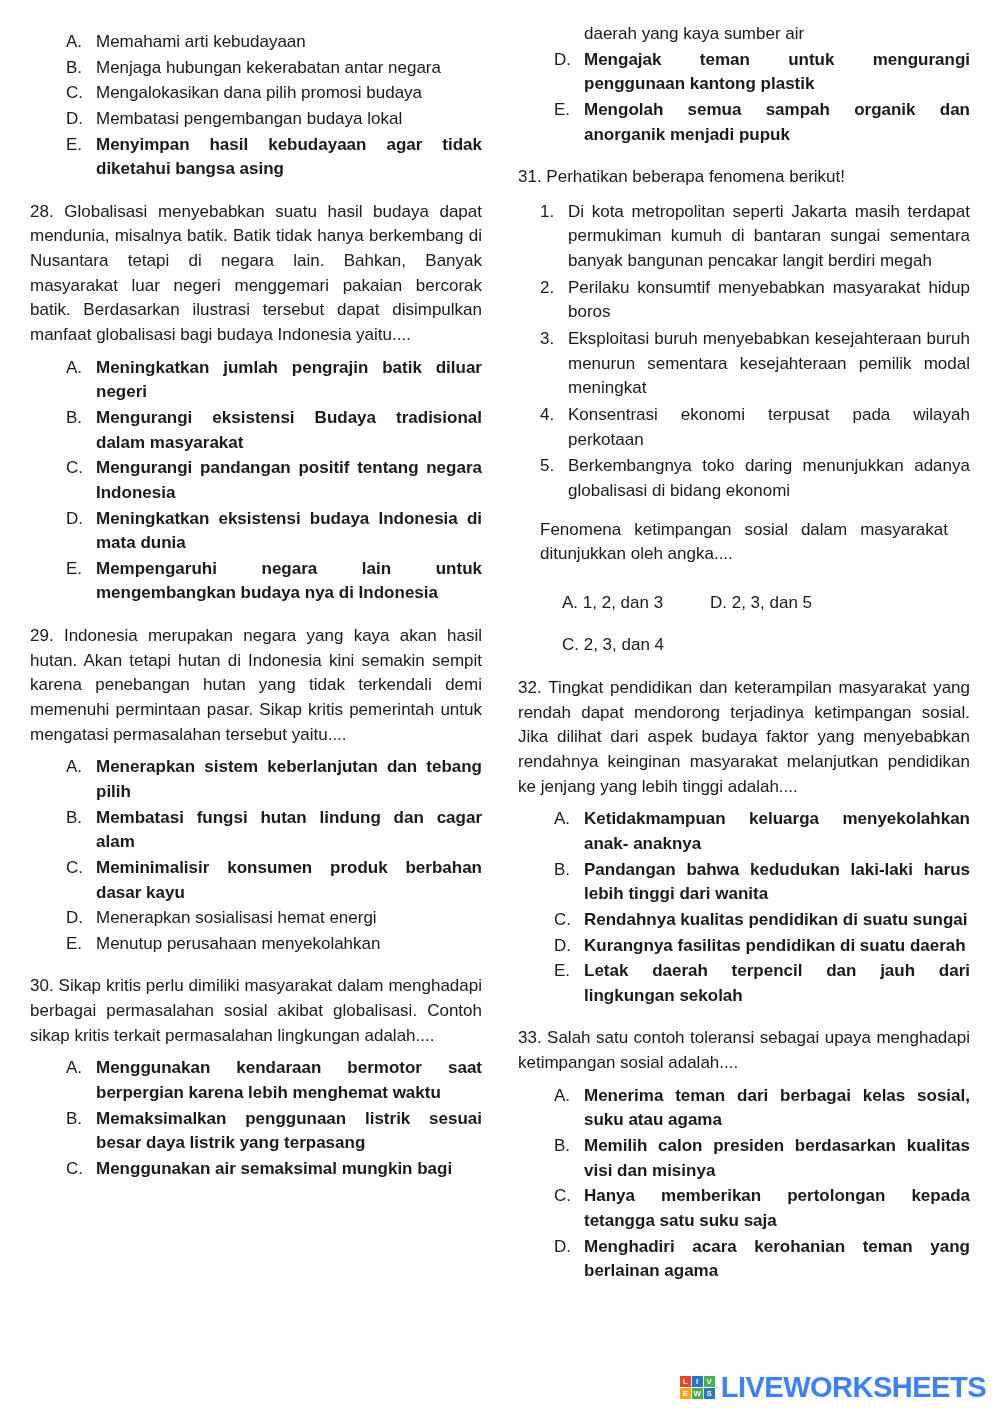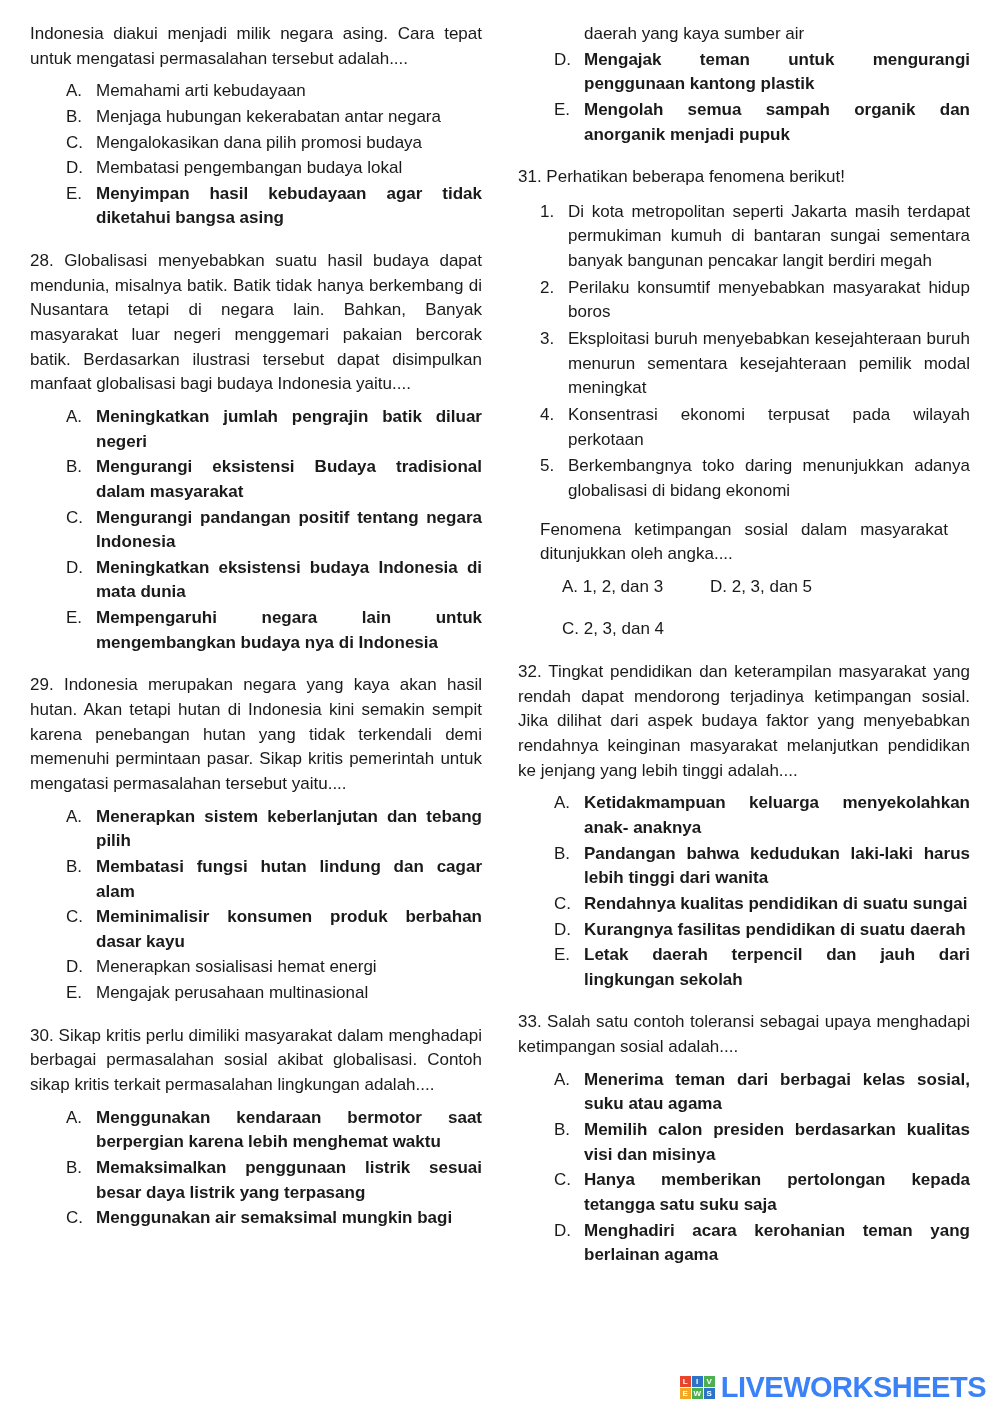--- a/index.html
+++ b/index.html
@@ -89,21 +89,21 @@
     text-align: justify;
   }
   .sub-prompt {
     margin: 14px 0 0 22px;
     font-size: 17px;
     line-height: 1.45;
     text-align: justify;
     width: 408px;
   }
   .grid-opts {
-    margin: 8px 0 0 44px;
+    margin: 24px 0 0 44px;
     font-size: 17px;
     line-height: 1.45;
   }
   .grid-row {
     display: flex;
     margin-bottom: 18px;
   }
   .grid-cell-a {
     flex: 0 0 148px;
   }
@@ -150,21 +150,20 @@
 </style>
 </head>
 <body>
 
 <div class="page">
   <div class="columns">
 
     <div class="col">
 
       <div class="block">
-        <p class="para">Indonesia diakui menjadi milik negara asing. Cara tepat untuk mengatasi permasalahan tersebut adalah....</p>
         <ul class="opts">
           <li>
             <span class="opt-letter">A.</span>
             <span class="opt-text">Memahami arti kebudayaan</span>
           </li>
           <li>
             <span class="opt-letter">B.</span>
             <span class="opt-text">Menjaga hubungan kekerabatan antar negara</span>
           </li>
           <li>
@@ -222,21 +221,21 @@
           <li>
             <span class="opt-letter">C.</span>
             <span class="opt-text j">Meminimalisir konsumen produk berbahan dasar kayu</span>
           </li>
           <li>
             <span class="opt-letter">D.</span>
             <span class="opt-text">Menerapkan sosialisasi hemat energi</span>
           </li>
           <li>
             <span class="opt-letter">E.</span>
-            <span class="opt-text">Mengajak perusahaan multinasional</span>
+            <span class="opt-text">Menutup perusahaan menyekolahkan</span>
           </li>
         </ul>
       </div>
 
       <div class="block">
         <p class="para">30. Sikap kritis perlu dimiliki masyarakat dalam menghadapi berbagai permasalahan sosial akibat globalisasi. Contoh sikap kritis terkait permasalahan lingkungan adalah....</p>
         <ul class="opts">
           <li>
             <span class="opt-letter">A.</span>
             <span class="opt-text j">Menggunakan kendaraan bermotor saat berpergian karena lebih menghemat waktu</span>

